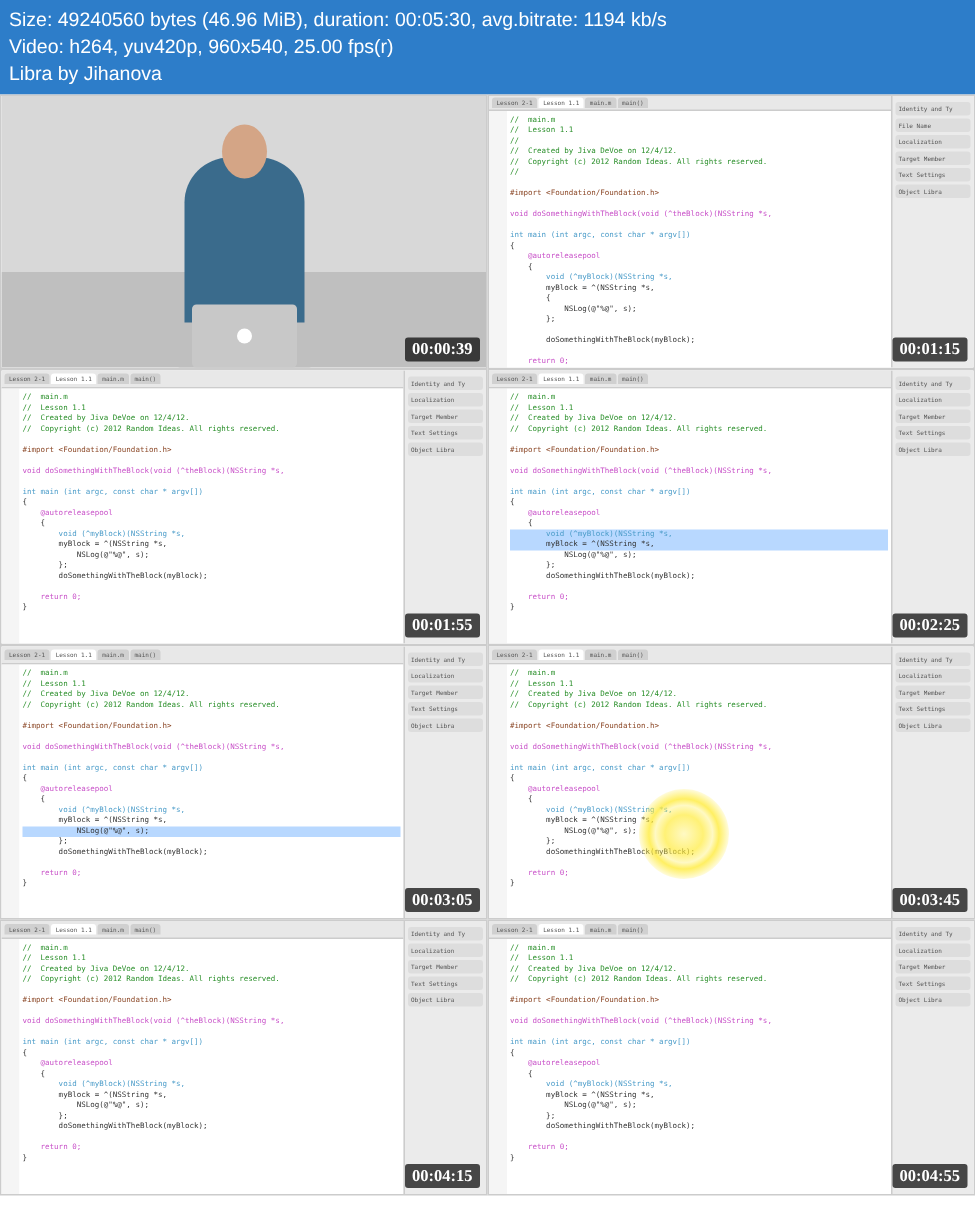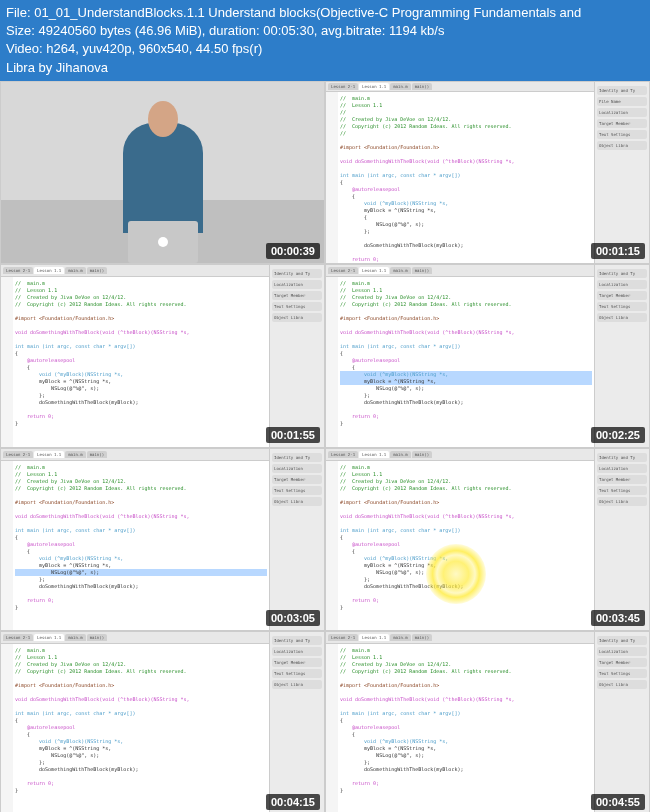--- a/index.html
+++ b/index.html
@@ -1,21 +1,21 @@
 <!DOCTYPE html>
 <html><head>
 <meta charset="utf-8">
 <style>
 *{margin:0;padding:0;box-sizing:border-box}
 body{width:650px;height:812px;background:#fff;font-family:Arial,sans-serif;overflow:hidden}
 .header{background:#2d7dc9;color:#fff;padding:4px 6px;font-size:13px;line-height:1.4}
 .header div{white-space:nowrap;overflow:hidden}
 .grid{display:grid;grid-template-columns:1fr 1fr;grid-template-rows:repeat(4,1fr);height:734px}
 .cell{position:relative;border:1px solid #ccc;background:#f0f0f0;overflow:hidden}
-.timestamp{position:absolute;bottom:4px;right:4px;background:rgba(0,0,0,.7);color:#fff;font-size:11px;font-weight:bold;padding:2px 5px;border-radius:2px;font-family:Liberation Sans, sans-serif}
+.timestamp{position:absolute;bottom:4px;right:4px;background:rgba(0,0,0,.7);color:#fff;font-size:11px;font-weight:bold;padding:2px 5px;border-radius:2px;font-family:Liberation Serif, serif}
 .presenter{background:linear-gradient(#d8d8d8 0%,#d8d8d8 65%,#bfbfbf 65%,#bfbfbf 100%);display:flex;align-items:flex-end;justify-content:center;height:100%}
 .person{width:80px;height:110px;background:#3a6b8c;border-radius:30px 30px 0 0;position:relative;margin-bottom:30px}
 .head{position:absolute;top:-22px;left:50%;transform:translateX(-50%);width:30px;height:36px;background:#d4a586;border-radius:50%}
 .laptop{position:absolute;bottom:-30px;left:50%;transform:translateX(-50%);width:70px;height:42px;background:#c8c8c8;border-radius:3px}
 .laptop::before{content:"";position:absolute;bottom:-4px;left:-10px;width:90px;height:4px;background:#aaa;border-radius:2px}
 .logo{position:absolute;top:50%;left:50%;transform:translate(-50%,-50%);width:10px;height:10px;background:#fff;border-radius:50%}
 .ide{display:flex;height:100%;background:#fff;font-family:Monaco,monospace;font-size:5px}
 .tabs{height:12px;background:#e8e8e8;border-bottom:1px solid #ccc;display:flex;gap:1px;padding:1px 2px;font-size:4px;align-items:center}
 .tab{background:#d0d0d0;padding:1px 3px;border-radius:2px 2px 0 0;color:#555}
 .tab.active{background:#fff}
@@ -29,23 +29,22 @@
 .inspector{width:55px;background:#ebebeb;border-left:1px solid #ccc;font-size:4px;padding:2px}
 .insp-sec{background:#ddd;margin:2px 0;padding:2px;border-radius:2px;color:#555}
 .highlight{background:#b8d8ff;display:inline-block;width:100%}
 .highlight-y{position:absolute;width:60px;height:60px;border-radius:50%;background:radial-gradient(circle,rgba(255,235,59,.3) 0%,rgba(255,235,59,.7) 30%,rgba(255,235,59,.3) 45%,rgba(255,235,59,.8) 55%,rgba(255,235,59,.2) 70%,transparent 80%);top:95px;left:100px;pointer-events:none}
 .codewrap{display:flex;flex:1}
 </style>
 </head>
 <body>
 
 <div class="header">
-  <div>File: 01_01_UnderstandBlocks.1.1 Understand blocks(Objective-C Programming Fundamentals and</div>
   <div>Size: 49240560 bytes (46.96 MiB), duration: 00:05:30, avg.bitrate: 1194 kb/s</div>
-  <div>Video: h264, yuv420p, 960x540, 44.50 fps(r)</div>
+  <div>Video: h264, yuv420p, 960x540, 25.00 fps(r)</div>
   <div>Libra by Jihanova</div>
 </div>
 
 <div class="grid">
 
   <div class="cell">
     <div class="presenter">
       <div class="person">
         <div class="head"></div>
         <div class="laptop">

